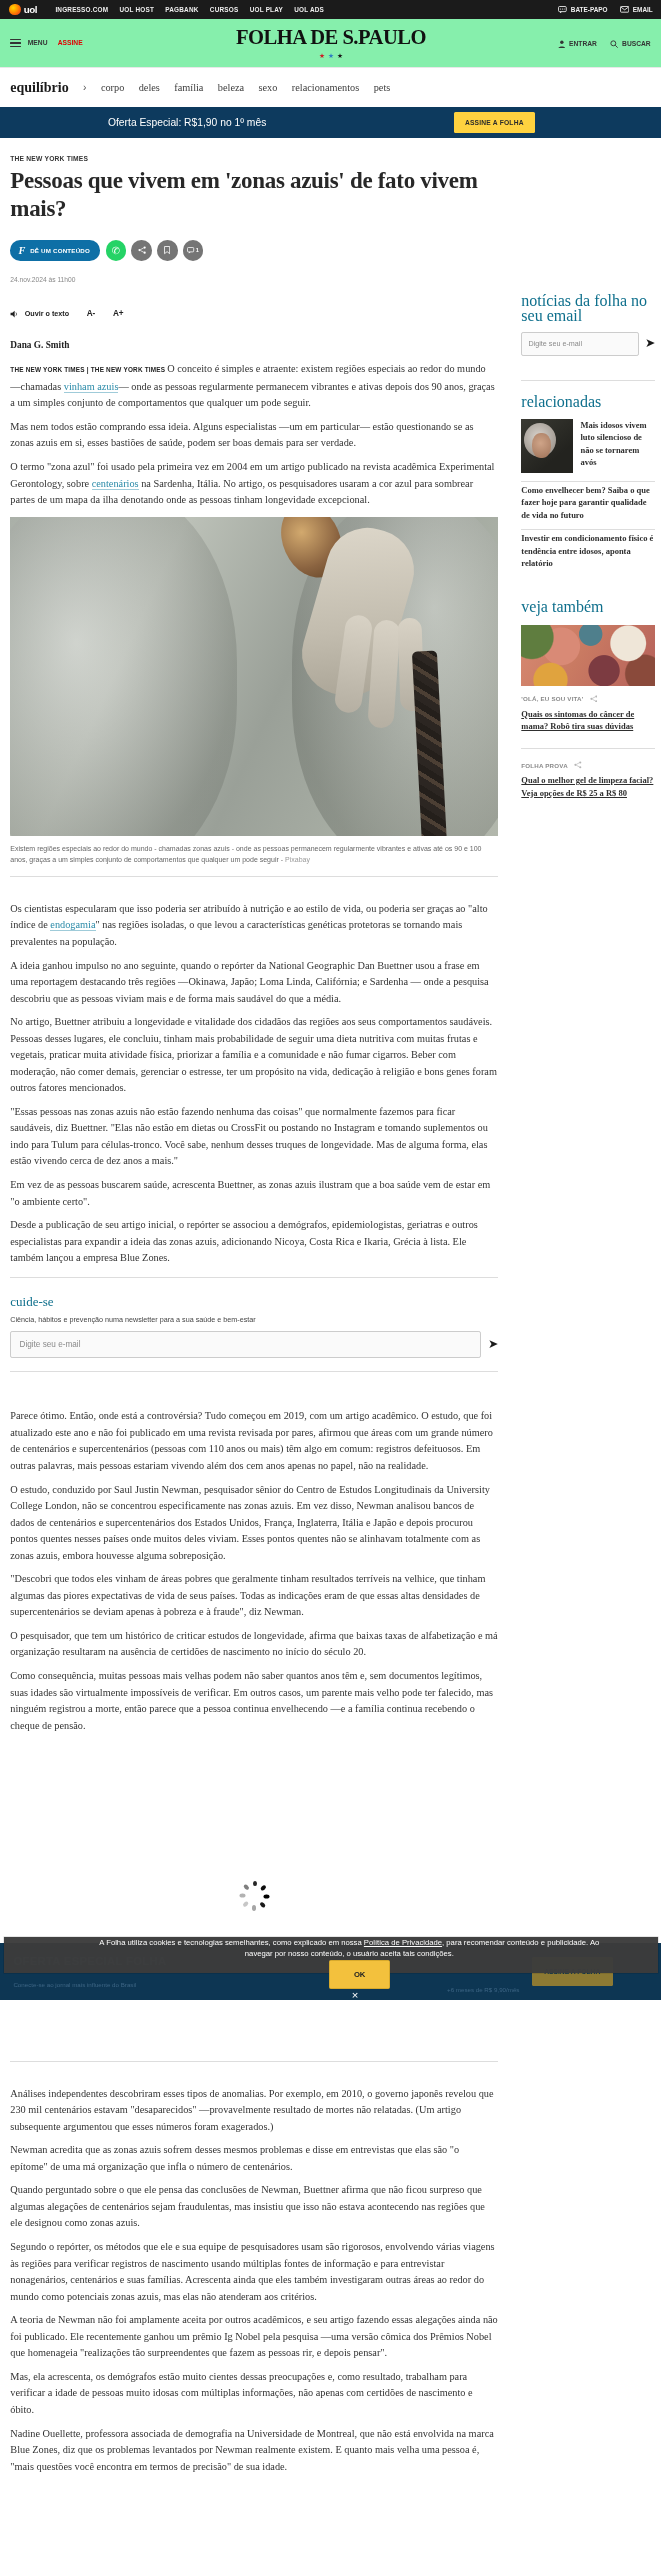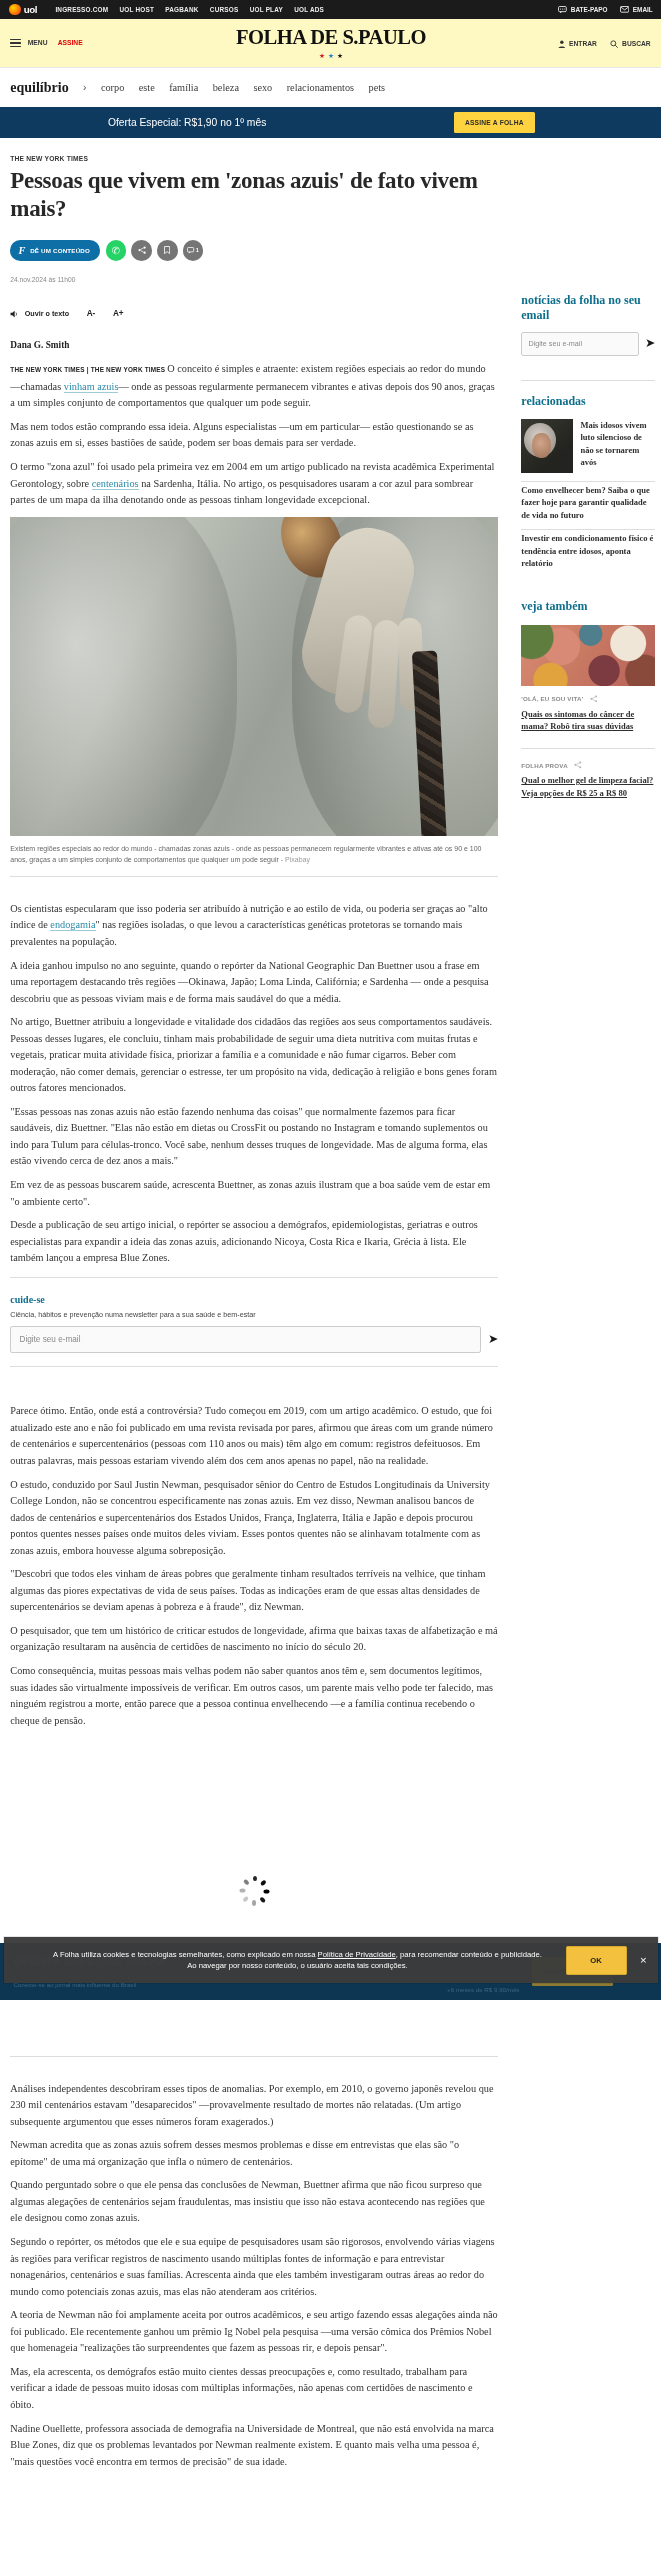--- a/index.html
+++ b/index.html
@@ -15,21 +15,21 @@
   .uol-circle{width:11.3px;height:11.3px;border-radius:50%;
     background:radial-gradient(circle at 35% 35%,#ffd400 0%,#ff8a00 45%,#e8251f 100%);display:inline-block;}
   .uol-text{color:#fff;font-weight:bold;font-size:9.8px;letter-spacing:-0.5px;}
   .uol-links{display:flex;gap:11.3px;flex:1;}
   .uol-link{color:#efefef;font-size:6.4px;font-weight:bold;letter-spacing:0.2px;}
   .uol-right{display:flex;gap:12.4px;align-items:center;}
   .uol-item{color:#efefef;font-size:6.4px;font-weight:bold;display:flex;align-items:center;gap:3.6px;}
   .uol-item svg{display:block;}
 
   
-  .fheader{height:49px;position:relative;border-bottom:0.5px solid #e8e8e8;background:#fef9c3;}
+  .fheader{height:49px;position:relative;border-bottom:0.5px solid #e8e8e8;background:#86efac;}
   .fheader-left{position:absolute;left:10.3px;top:19.6px;display:flex;align-items:center;gap:7.2px;}
   .hamb{display:inline-flex;flex-direction:column;gap:2.1px;cursor:pointer;}
   .hamb i{width:10.3px;height:1.5px;background:#333;border-radius:0.5px;}
   .menu-lbl{font-size:6.7px;font-weight:bold;color:#333;}
   .assine-lbl{font-size:6.7px;font-weight:bold;color:#e00000;margin-left:3.1px;}
   .flogo{position:absolute;left:0;right:0;top:7.2px;text-align:center;
     font-family:"Liberation Serif",serif;font-weight:bold;font-size:20.6px;letter-spacing:-0.5px;color:#111;}
   .stars{display:flex;gap:3.1px;justify-content:center;}
   .fheader .stars{position:absolute;left:0;right:0;top:34px;}
   .star{font-size:6.7px;line-height:1;}
@@ -102,21 +102,21 @@
   .photo .cane{position:absolute;left:407px;top:134px;width:25px;height:196px;border-radius:5.2px;
     transform:rotate(-3deg);
     background:repeating-linear-gradient(35deg,#2c2622 0 7.2px,#4c3f34 7.2px 11.3px,#241f1b 11.3px 17.5px);}
   figcaption{font-size:7px;line-height:11.3px;color:#666;margin-top:7.2px;max-width:479px;}
   .credit{color:#999;}
   hr.div{border:none;border-top:0.5px solid #ddd;margin:10.3px 0 0 0;}
   hr.div.sp{margin-bottom:24px;}
 
   
   .nlbox{margin-top:15.5px;}
-  .nl-title{font-family:"Liberation Serif",serif;font-weight:bold;font-size:10px;color:#0e6f8c;}
+  .nl-title{font-family:"Liberation Serif",serif;font-weight:normal;font-size:13px;color:#0e6f8c;}
   .nl-desc{font-size:7.2px;color:#444;margin-top:5.2px;}
   .nl-row{display:flex;align-items:center;gap:7.2px;margin-top:7.2px;}
   .nl-input{flex:1;height:27px;border:0.5px solid #ccc;border-radius:2.1px;background:#fafafa;
     font-size:8.2px;color:#333;padding:0 8.2px;font-family:"Liberation Sans",sans-serif;}
   .nl-input::placeholder{color:#8a8a8a;}
   .send-arrow{font-size:12.4px;color:#1a1a1a;background:none;border:none;cursor:pointer;line-height:1;}
   .nlbox hr.div{margin-top:13.4px;}
   .after-nl{margin-top:36px;}
 
   
@@ -137,30 +137,30 @@
 
   
   .adstrip{position:absolute;left:0;right:0;top:1943px;height:57px;background:#0d3653;z-index:4;
     display:flex;align-items:center;padding:0 13.4px;color:#cfd9e2;}
   .ad-left{flex:1;}
   .ad-title{font-size:11.3px;font-weight:bold;color:#3d6584;letter-spacing:0.3px;}
   .ad-sub{font-size:6.2px;color:#3d6584;margin-top:13.4px;}
   .ad-price{font-size:6.2px;color:#3d6584;margin-right:12.4px;align-self:flex-end;margin-bottom:7.2px;}
   .ad-btn{background:#8d7a33;color:#0d3653;border:none;height:29px;padding:0 12.4px;font-weight:bold;
     font-size:6.7px;border-radius:1.5px;margin-right:36px;}
-  .cookiebar{position:absolute;left:4.1px;right:4.1px;top:1937px;height:46px;background:rgba(60,60,60,.97);
-    z-index:6;display:flex;align-items:center;padding:0 9.3px 0 46px;box-shadow:0 0 0 0.5px rgba(0,0,0,.2);}
+  .cookiebar{position:absolute;left:4.1px;right:4.1px;top:1937px;height:36px;background:rgba(60,60,60,.97);
+    z-index:6;display:flex;align-items:center;padding:0 9.3px 0 46px;box-shadow:0 0 0 0.5px rgba(0,0,0,.2);flex-direction:column;}
   .cookie-text{color:#fff;font-size:7.7px;line-height:11.3px;text-align:center;max-width:520px;}
   .cookie-link{color:#fff;text-decoration:underline;}
   .cookie-ok{background:#f3c13d;border:0.5px solid #d7a92c;color:#222;font-weight:bold;font-size:7.7px;
     width:61px;height:29px;border-radius:1.5px;margin-left:20.6px;cursor:pointer;flex:none;}
   .cookie-x{color:#fff;font-size:11.3px;margin-left:13.4px;margin-right:2.1px;cursor:pointer;flex:none;}
 
   
-  .sb-title{font-family:"Liberation Serif",serif;font-weight:bold;font-size:12px;line-height:15.5px;color:#0e6f8c;}
+  .sb-title{font-family:"Liberation Serif",serif;font-weight:normal;font-size:16px;line-height:15.5px;color:#0e6f8c;}
   .sb-nl-row{display:flex;align-items:center;gap:6.2px;margin-top:8.2px;}
   .sb-input{flex:1;height:24px;border:0.5px solid #ccc;border-radius:2.1px;background:#fafafa;
     font-size:7.2px;padding:0 6.2px;color:#333;min-width:0;}
   .sb-input::placeholder{color:#8a8a8a;}
   .sb-hr{border:none;border-top:0.5px solid #ddd;margin-top:24px;}
   .sb-sec{margin-top:13.4px;}
   .rel-item{display:flex;gap:7.2px;margin-top:9.3px;}
   .rel-thumb{width:52px;height:54px;flex:none;position:relative;overflow:hidden;
     background:linear-gradient(140deg,#3a3a33,#23231f 70%);}
   .rel-thumb .hair{position:absolute;left:3.1px;top:4.1px;width:32px;height:34px;border-radius:50%;
@@ -256,21 +256,21 @@
       <span>BUSCAR</span>
     </a>
   </div>
 </header>
 
 <nav class="secnav">
   <a class="sec-title">equilíbrio</a>
   <span class="sec-chev">›</span>
   <span id="sec-items" style="display:flex;gap:14.4px;">
       <a class="sec-item">corpo</a>
-      <a class="sec-item">este</a>
+      <a class="sec-item">deles</a>
       <a class="sec-item">família</a>
       <a class="sec-item">beleza</a>
       <a class="sec-item">sexo</a>
       <a class="sec-item">relacionamentos</a>
       <a class="sec-item">pets</a>
     </span>
 </nav>
 
 <div class="offerbar">
   <span class="offer-text">Oferta Especial: R$1,90 no 1º mês</span>

